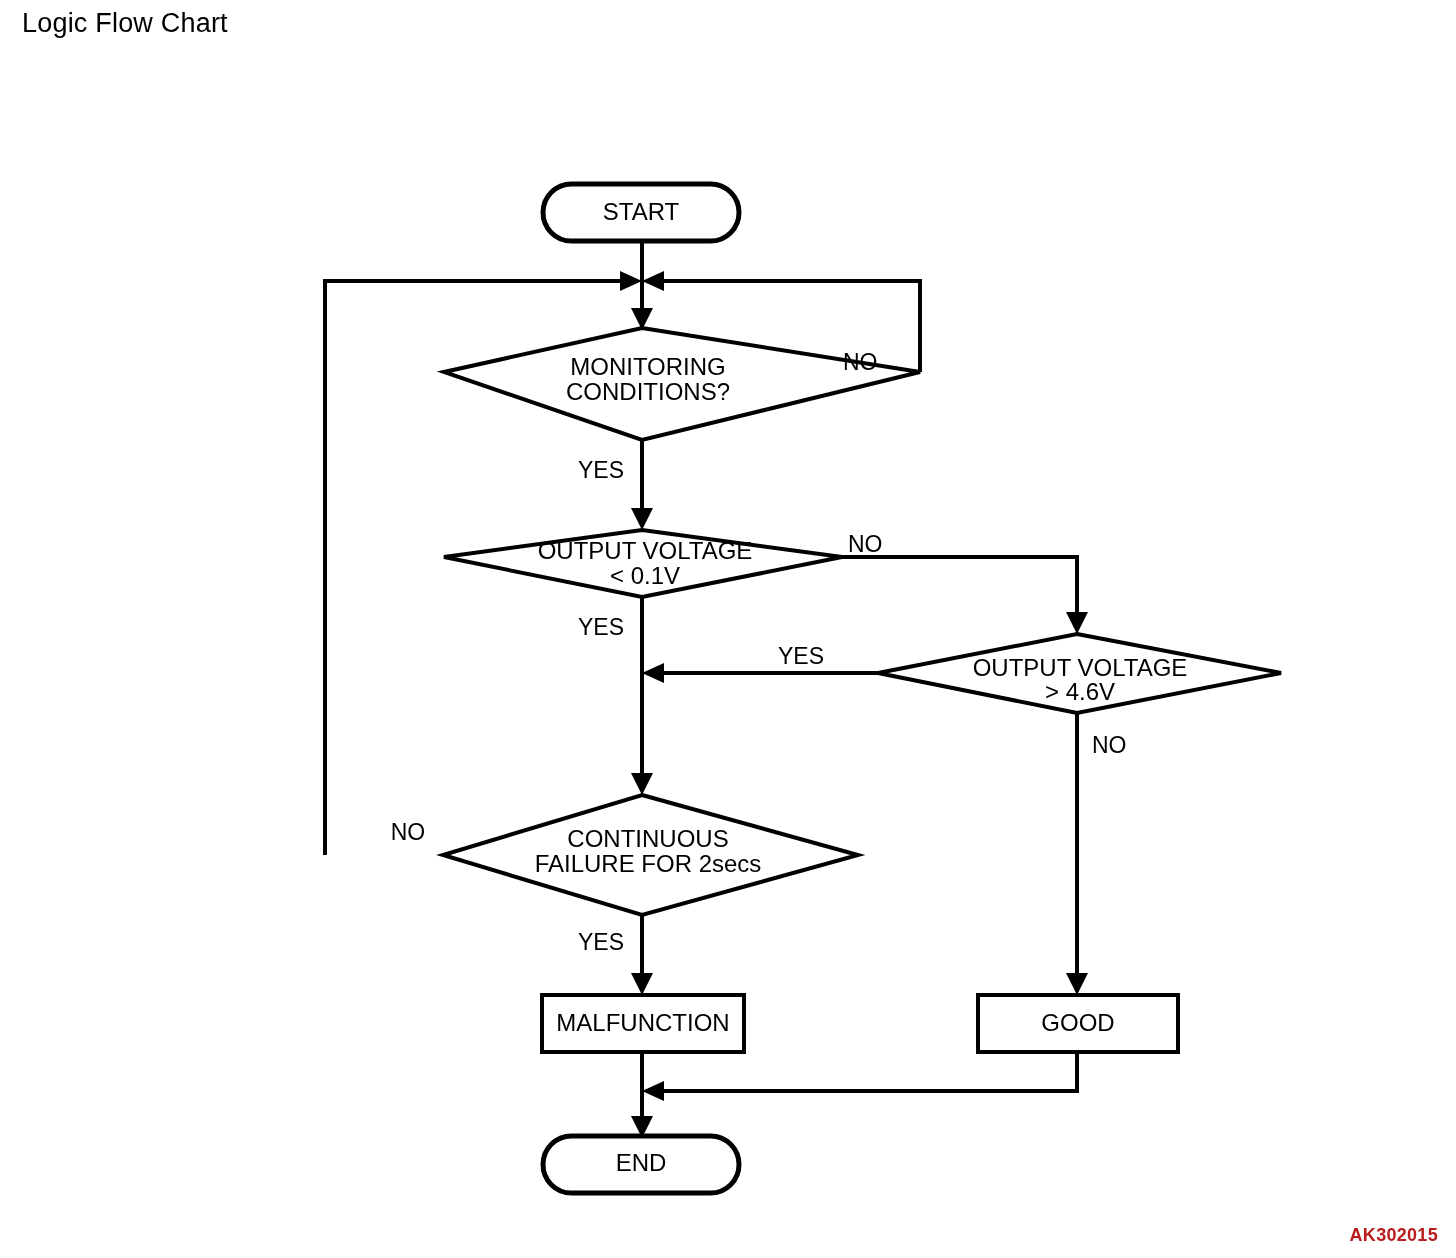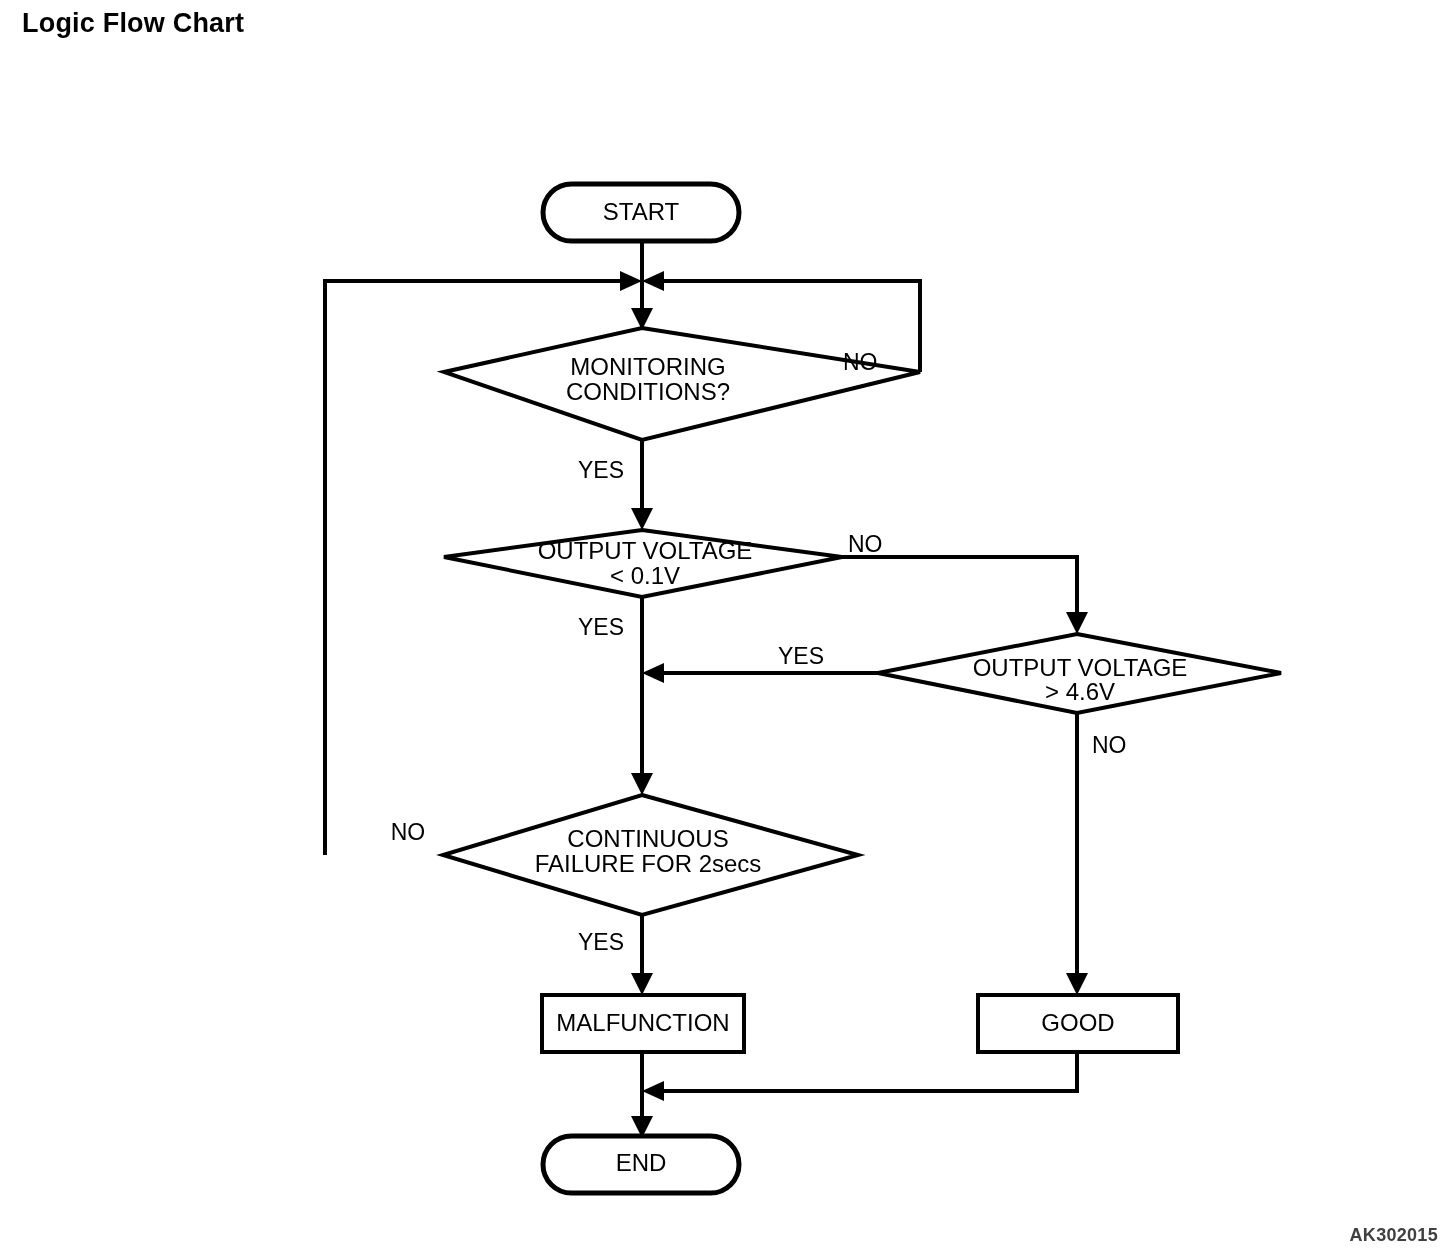--- a/index.html
+++ b/index.html
@@ -12,31 +12,31 @@
     height: 1258px;
     position: relative;
     font-family: "Liberation Sans", sans-serif;
     overflow: hidden;
   }
   #page-title {
     position: absolute;
     left: 22px;
     top: 8px;
     font-size: 27px;
-    font-weight: bold;
+    font-weight: normal;
     color: #000000;
     letter-spacing: 0.2px;
   }
   #diagram-id {
     position: absolute;
     right: 18px;
     bottom: 12px;
     font-size: 18px;
     font-weight: bold;
-    color: #404040;
+    color: #b91c1c;
     letter-spacing: 0.3px;
   }
   #flow-svg {
     position: absolute;
     left: 0;
     top: 0;
     width: 1456px;
     height: 1258px;
   }
   .node-shape {

